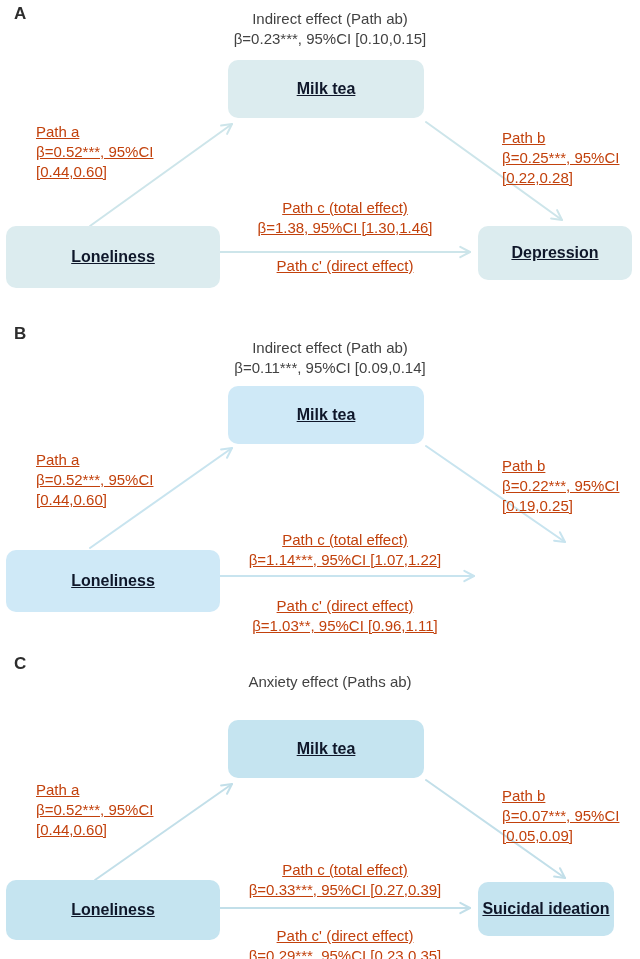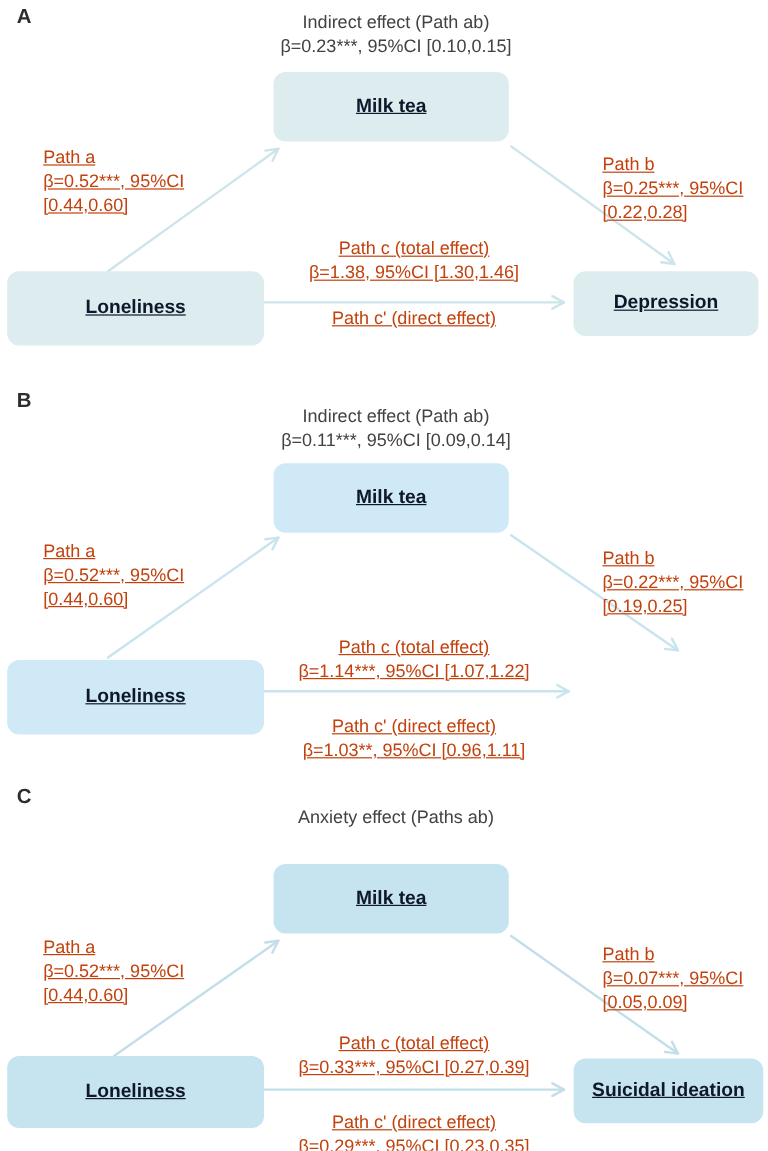--- a/index.html
+++ b/index.html
@@ -65,21 +65,21 @@
   .p1 .path-cp     { top: 278px; }
 
   
   .p2 .panel-label { top: 14px; }
   .p2 .indirect    { top: 32px; }
   .p2 .mediator    { top: 80px; }
   .p2 .path-a      { top: 140px; }
   .p2 .path-b      { top: 146px; }
   .p2 .path-c      { top: 220px; }
   .p2 .predictor   { top: 240px; height: 60px; }
-  .p2 .outcome     { top: 242px; width: 158px; }
+  .p2 .outcome     { top: 242px; width: 136px; }
   .p2 .path-cp     { top: 286px; }
 </style>
 </head>
 <body>
 
 <div class="panel p0" style="--box-bg: #dcecef; --arrow: #cde5ea;">
   <svg class="arrows" width="640" height="318" viewBox="0 0 640 318">
     <path class="arrow" d="M90 226 L232 124"></path>
     <path class="arrow" d="M221.1 125.5 L232 124 L227.1 133.9"></path>
     <path class="arrow" d="M426 122 L562 220"></path>

